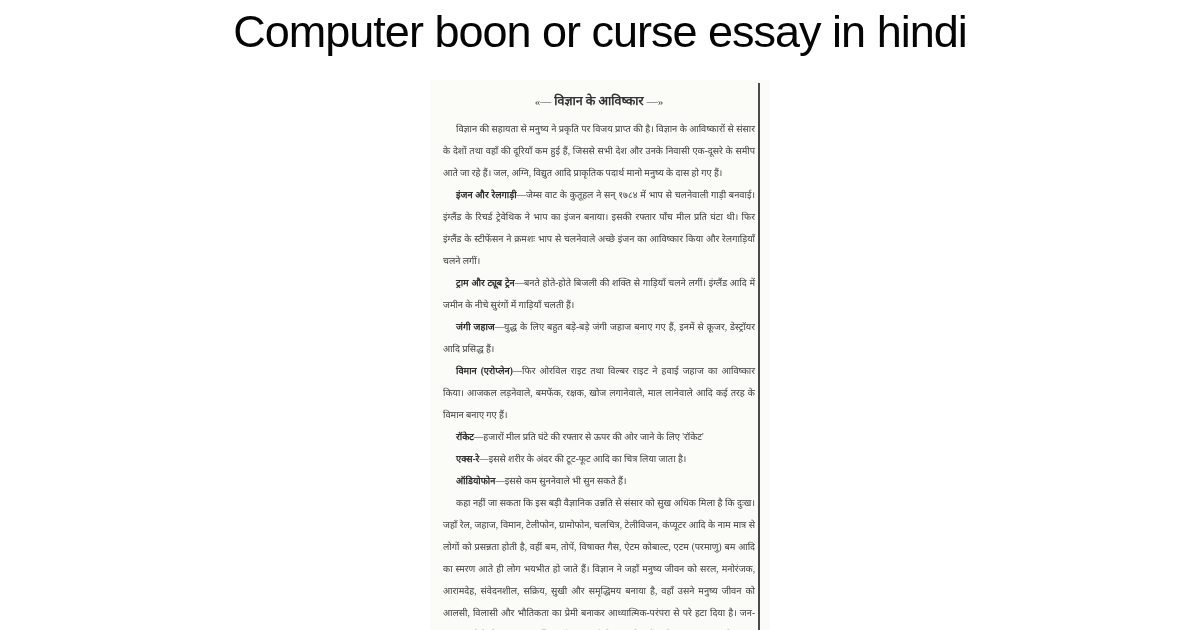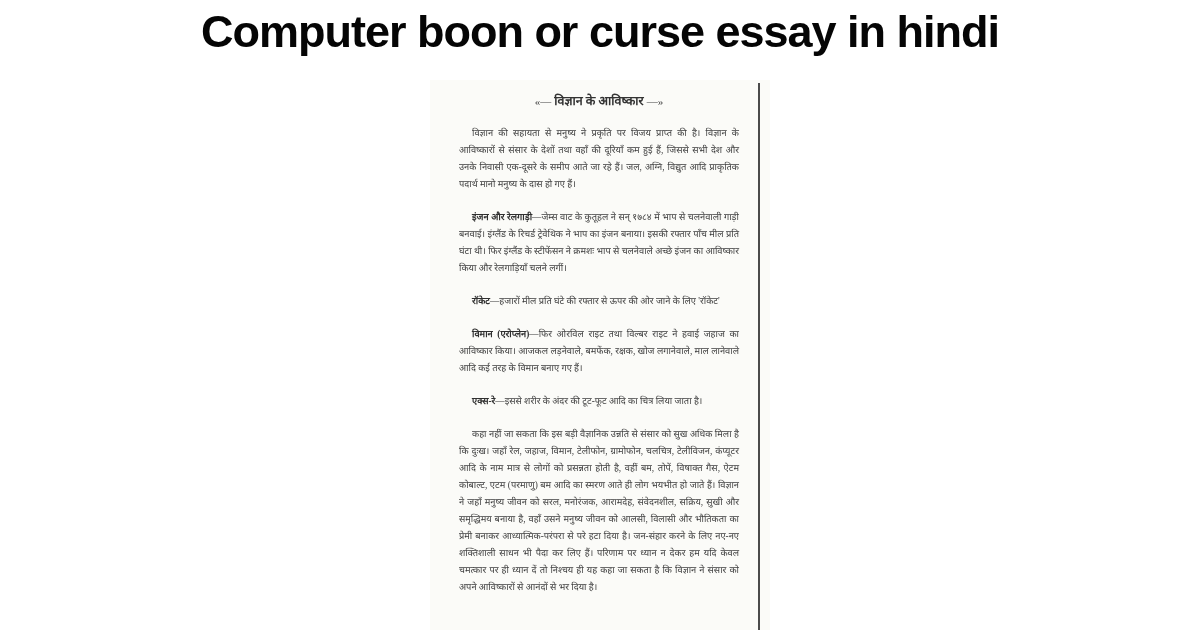--- a/index.html
+++ b/index.html
@@ -15,21 +15,21 @@
     position: relative;
     width: 1200px;
     height: 630px;
     background: #ffffff;
   }
   .title {
     margin: 0;
     padding-top: 6px;
     text-align: center;
     font-family: "Liberation Sans", sans-serif;
-    font-weight: bold;
+    font-weight: normal;
     font-size: 45px;
     letter-spacing: -1px;
     color: #050505;
   }
   
   .scan {
     position: absolute;
     left: 430px;
     top: 80px;
     width: 340px;
@@ -54,23 +54,23 @@
     color: #333333;
     white-space: nowrap;
   }
   .scan-heading .orn {
     font-weight: normal;
     font-size: 11px;
     color: #4a4a4a;
     padding: 0 3px;
   }
   .para {
-    margin: 16px;
+    margin: 0;
     font-size: 9.3px;
-    line-height: 17px;
+    line-height: 22px;
     text-align: justify;
     text-indent: 13px;
   }
   .para .lead {
     font-weight: bold;
     color: #2f2f2f;
   }
   .scan-line {
     position: absolute;
     left: 328px;
@@ -87,21 +87,24 @@
   <h1 class="title">Computer boon or curse essay in hindi</h1>
 
   <div class="scan">
     <div class="scan-inner">
       <div class="scan-heading">
         <span class="orn">«—</span><span>विज्ञान के आविष्कार</span><span class="orn">—»</span>
       </div>
       <div>
           <p class="para"><span>विज्ञान की सहायता से मनुष्य ने प्रकृति पर विजय प्राप्त की है। विज्ञान के आविष्कारों से संसार के देशों तथा वहाँ की दूरियाँ कम हुई हैं, जिससे सभी देश और उनके निवासी एक-दूसरे के समीप आते जा रहे हैं। जल, अग्नि, विद्युत आदि प्राकृतिक पदार्थ मानो मनुष्य के दास हो गए हैं।</span></p>
           <p class="para"><b class="lead">इंजन और रेलगाड़ी</b><span>—जेम्स वाट के कुतूहल ने सन् १७८४ में भाप से चलनेवाली गाड़ी बनवाई। इंग्लैंड के रिचर्ड ट्रेवेथिक ने भाप का इंजन बनाया। इसकी रफ्तार पाँच मील प्रति घंटा थी। फिर इंग्लैंड के स्टीफेंसन ने क्रमशः भाप से चलनेवाले अच्छे इंजन का आविष्कार किया और रेलगाड़ियाँ चलने लगीं।</span></p>
+          <p class="para"><b class="lead">ट्राम और ट्यूब ट्रेन</b><span>—बनते होते-होते बिजली की शक्ति से गाड़ियाँ चलने लगीं। इंग्लैंड आदि में जमीन के नीचे सुरंगों में गाड़ियाँ चलती हैं।</span></p>
+          <p class="para"><b class="lead">जंगी जहाज</b><span>—युद्ध के लिए बहुत बड़े-बड़े जंगी जहाज बनाए गए हैं, इनमें से क्रूजर, डेस्ट्रॉयर आदि प्रसिद्ध हैं।</span></p>
+          <p class="para"><b class="lead">विमान (एरोप्लेन)</b><span>—फिर ओरविल राइट तथा विल्बर राइट ने हवाई जहाज का आविष्कार किया। आजकल लड़नेवाले, बमफेंक, रक्षक, खोज लगानेवाले, माल लानेवाले आदि कई तरह के विमान बनाए गए हैं।</span></p>
           <p class="para"><b class="lead">रॉकेट</b><span>—हजारों मील प्रति घंटे की रफ्तार से ऊपर की ओर जाने के लिए 'रॉकेट'</span></p>
-          <p class="para"><b class="lead">विमान (एरोप्लेन)</b><span>—फिर ओरविल राइट तथा विल्बर राइट ने हवाई जहाज का आविष्कार किया। आजकल लड़नेवाले, बमफेंक, रक्षक, खोज लगानेवाले, माल लानेवाले आदि कई तरह के विमान बनाए गए हैं।</span></p>
           <p class="para"><b class="lead">एक्स-रे</b><span>—इससे शरीर के अंदर की टूट-फूट आदि का चित्र लिया जाता है।</span></p>
+          <p class="para"><b class="lead">ऑडियोफोन</b><span>—इससे कम सुननेवाले भी सुन सकते हैं।</span></p>
           <p class="para"><span>कहा नहीं जा सकता कि इस बड़ी वैज्ञानिक उन्नति से संसार को सुख अधिक मिला है कि दुःख। जहाँ रेल, जहाज, विमान, टेलीफोन, ग्रामोफोन, चलचित्र, टेलीविजन, कंप्यूटर आदि के नाम मात्र से लोगों को प्रसन्नता होती है, वहीं बम, तोपें, विषाक्त गैस, ऐटम कोबाल्ट, एटम (परमाणु) बम आदि का स्मरण आते ही लोग भयभीत हो जाते हैं। विज्ञान ने जहाँ मनुष्य जीवन को सरल, मनोरंजक, आरामदेह, संवेदनशील, सक्रिय, सुखी और समृद्धिमय बनाया है, वहाँ उसने मनुष्य जीवन को आलसी, विलासी और भौतिकता का प्रेमी बनाकर आध्यात्मिक-परंपरा से परे हटा दिया है। जन-संहार करने के लिए नए-नए शक्तिशाली साधन भी पैदा कर लिए हैं। परिणाम पर ध्यान न देकर हम यदि केवल चमत्कार पर ही ध्यान दें तो निश्चय ही यह कहा जा सकता है कि विज्ञान ने संसार को अपने आविष्कारों से आनंदों से भर दिया है।</span></p>
         </div>
     </div>
     <div class="scan-line"></div>
   </div>
 </div>
 
 </body></html>

